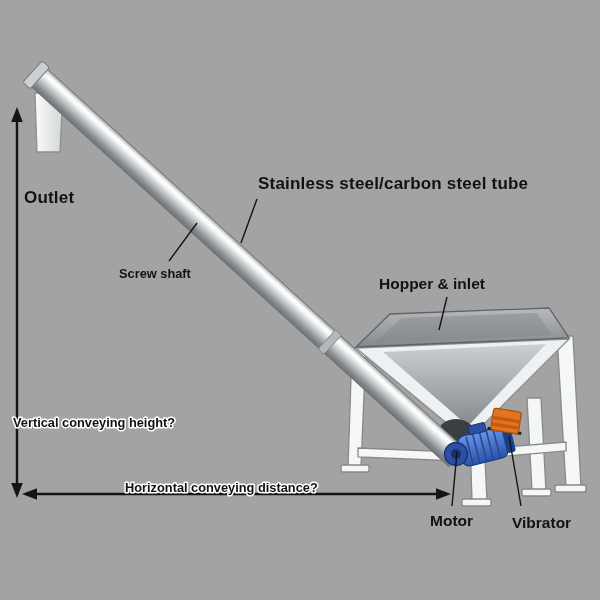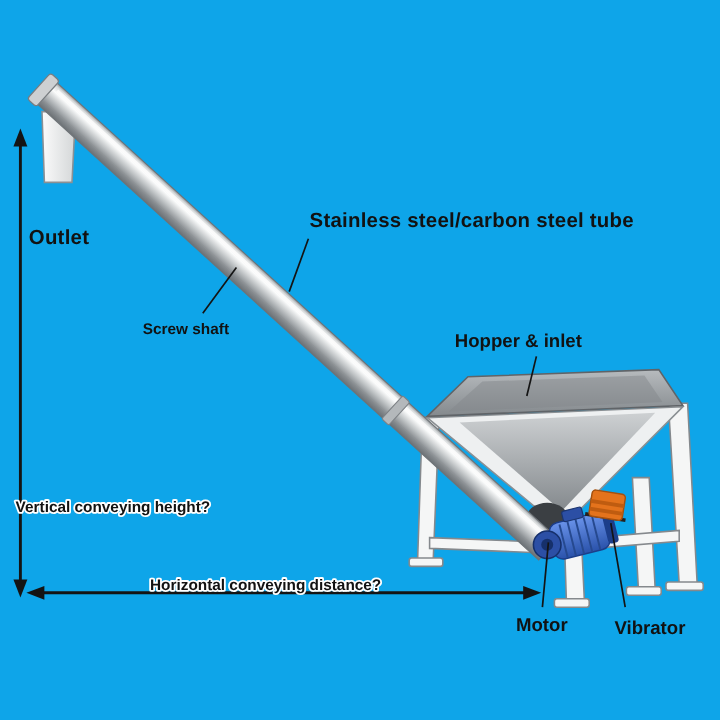--- a/index.html
+++ b/index.html
@@ -1,16 +1,16 @@
 <!DOCTYPE html>
 <html><head>
 <meta charset="utf-8">
 <style>
   html,body{margin:0;padding:0;background:#ffffff;width:600px;height:600px;overflow:hidden}
-  #stage{position:relative;width:600px;height:600px;background:#0ea5e9}
+  #stage{position:relative;width:600px;height:600px;background:#a3a3a3}
   svg{display:block}
   text{font-family:"Liberation Sans","DejaVu Sans",sans-serif;fill:#121212}
   .big{font-size:17px;font-weight:600;letter-spacing:.2px}
   .med{font-size:15.5px;font-weight:600}
   .small{font-size:12.8px;font-weight:700}
   .halo{paint-order:stroke;stroke:#ffffff;stroke-width:3px;stroke-linejoin:round}
 </style>
 </head>
 <body>
 

